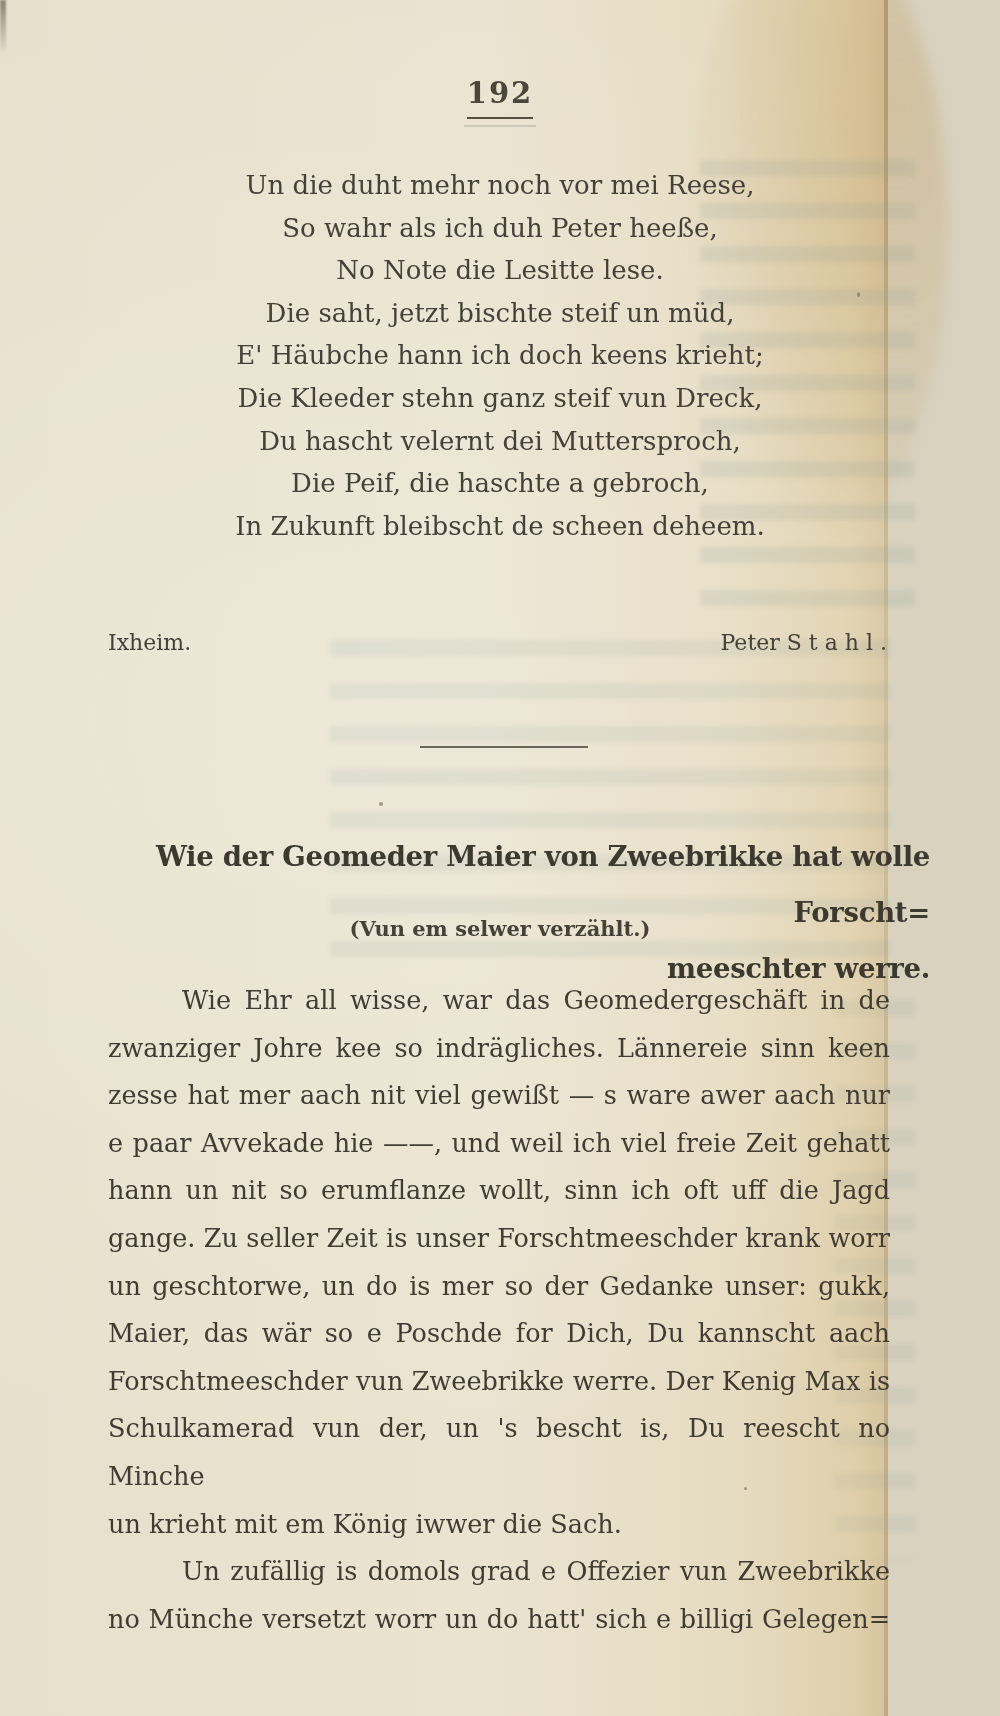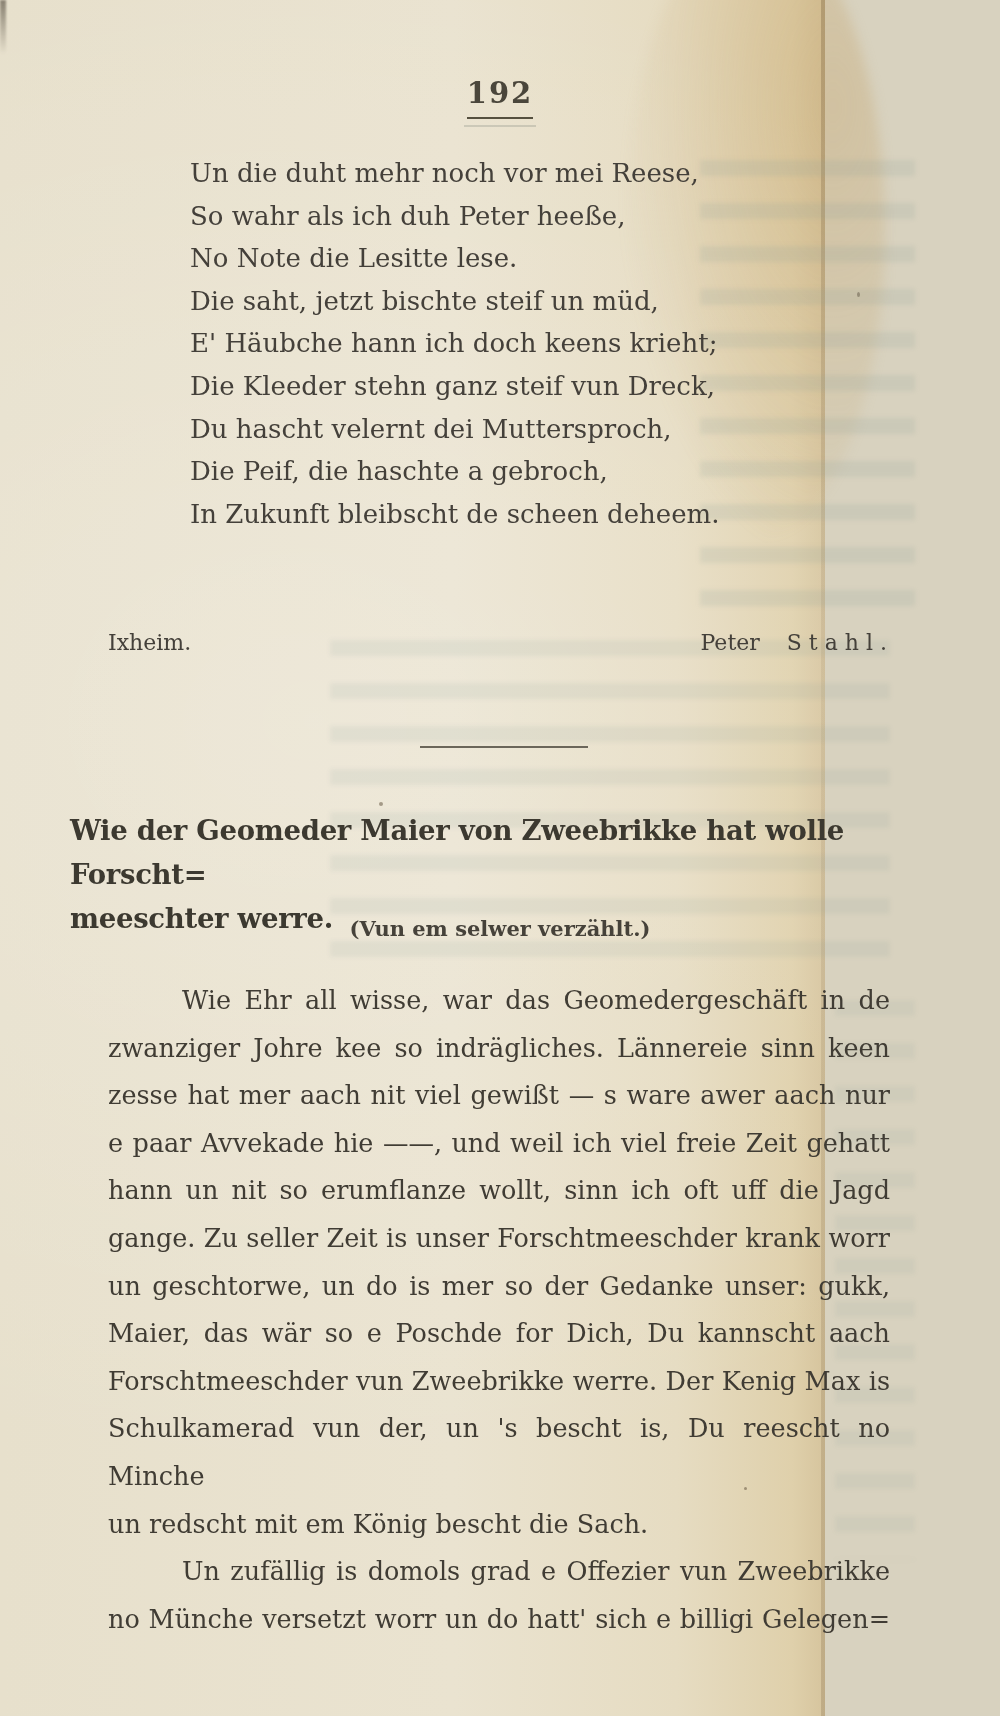--- a/index.html
+++ b/index.html
@@ -2,21 +2,21 @@
 <html><head>
 <meta charset="utf-8">
 <style>
   html,body{margin:0;padding:0;}
   body{
     width:1000px;height:1716px;overflow:hidden;
     font-family:"DejaVu Serif","Liberation Serif",serif;
     background:#d8d2bf;
   }
   .page{
-    position:relative;width:825px;height:1716px;
+    position:relative;width:888px;height:1716px;
     background:
       radial-gradient(ellipse 1400px 1100px at 38% 42%, rgba(255,255,255,0.20), rgba(255,255,255,0) 70%),
       linear-gradient(90deg, #e7e0cc 0%, #eae3d0 55%, #e6dcc2 82%, #dfd0ab 96%, #d6c49d 100%),
       #e9e2ce;
     color:#3d3a31;
   }
   
   .stain-topright{
     position:absolute;right:-60px;top:-80px;width:260px;height:620px;
     background:radial-gradient(ellipse at 80% 30%, rgba(196,162,104,0.35), rgba(196,162,104,0.12) 55%, rgba(196,162,104,0) 75%);
@@ -40,32 +40,32 @@
       rgba(140,160,150,0.16) 0px, rgba(140,160,150,0.16) 16px,
       rgba(140,160,150,0) 16px, rgba(140,160,150,0) 43px);
     filter:blur(2px);
   }
   
   .pageno-wrap{position:absolute;top:76px;left:0;width:1000px;text-align:center;}
   .pageno{font-size:29px;font-weight:bold;letter-spacing:2px;color:#4a463b;}
   .pageno-rule{width:66px;height:2px;background:#55503f;margin:7px auto 0 auto;}
   .pageno-rule-ghost{width:72px;height:2px;background:rgba(110,120,110,0.25);margin:6px auto 0 auto;filter:blur(0.7px);}
   
-  .poem{position:absolute;top:152px;left:190px;width:620px;}
+  .poem{position:absolute;top:164px;left:190px;width:620px;text-align:center;}
   .poem-line{font-size:26px;line-height:42.6px;white-space:nowrap;color:#44403a;}
   
   .attribution{position:absolute;top:630px;left:108px;width:786px;font-size:22px;color:#44403a;}
   .attr-place{float:left;}
   .attr-author{float:right;}
-  .attr-last{letter-spacing:7px;margin-left:20px;}
+  .attr-last{letter-spacing:7px;}
   
   .divider{position:absolute;top:746px;left:420px;width:168px;height:2px;background:#6b665a;}
   
-  .story-title{position:absolute;top:808px;left:70px;width:860px;text-align:left;
-    font-weight:bold;font-size:27.5px;line-height:44px;color:#3c3930;letter-spacing:-0.3px;}
+  .story-title{position:absolute;top:828px;left:70px;width:860px;text-align:right;
+    font-weight:bold;font-size:27.5px;line-height:56px;color:#3c3930;letter-spacing:-0.3px;}
   .story-subtitle{position:absolute;top:916px;left:70px;width:860px;text-align:center;
     font-weight:bold;font-size:21px;color:#46423a;}
   
   .body-text{position:absolute;top:977px;left:108px;width:782px;}
   .bl{font-size:25.5px;line-height:47.6px;color:#403c34;
       text-align:justify;text-align-last:justify;}
   .bl.indent{text-indent:74px;}
   .bl.endpara{text-align-last:left;}
 </style>
 </head>
@@ -119,18 +119,18 @@
     <div class="bl indent">Wie Ehr all wisse, war das Geomedergeschäft in de</div>
     <div class="bl">zwanziger Johre kee so indrägliches. Lännereie sinn keen</div>
     <div class="bl">zesse hat mer aach nit viel gewißt — s ware awer aach nur</div>
     <div class="bl">e paar Avvekade hie ——, und weil ich viel freie Zeit gehatt</div>
     <div class="bl">hann un nit so erumflanze wollt, sinn ich oft uff die Jagd</div>
     <div class="bl">gange.  Zu seller Zeit is unser Forschtmeeschder krank worr</div>
     <div class="bl">un geschtorwe, un do is mer so der Gedanke unser: gukk,</div>
     <div class="bl">Maier, das wär so e Poschde for Dich, Du kannscht aach</div>
     <div class="bl">Forschtmeeschder vun Zweebrikke werre.  Der Kenig Max is</div>
     <div class="bl">Schulkamerad vun der, un 's bescht is, Du reescht no Minche</div>
-    <div class="bl endpara">un redscht mit em König bescht die Sach.</div>
+    <div class="bl endpara">un krieht mit em König iwwer die Sach.</div>
     <div class="bl indent">Un zufällig is domols grad e Offezier vun Zweebrikke</div>
     <div class="bl">no Münche versetzt worr un do hatt' sich e billigi Gelegen=</div>
   </div>
 
 </div>
 
 </body></html>

